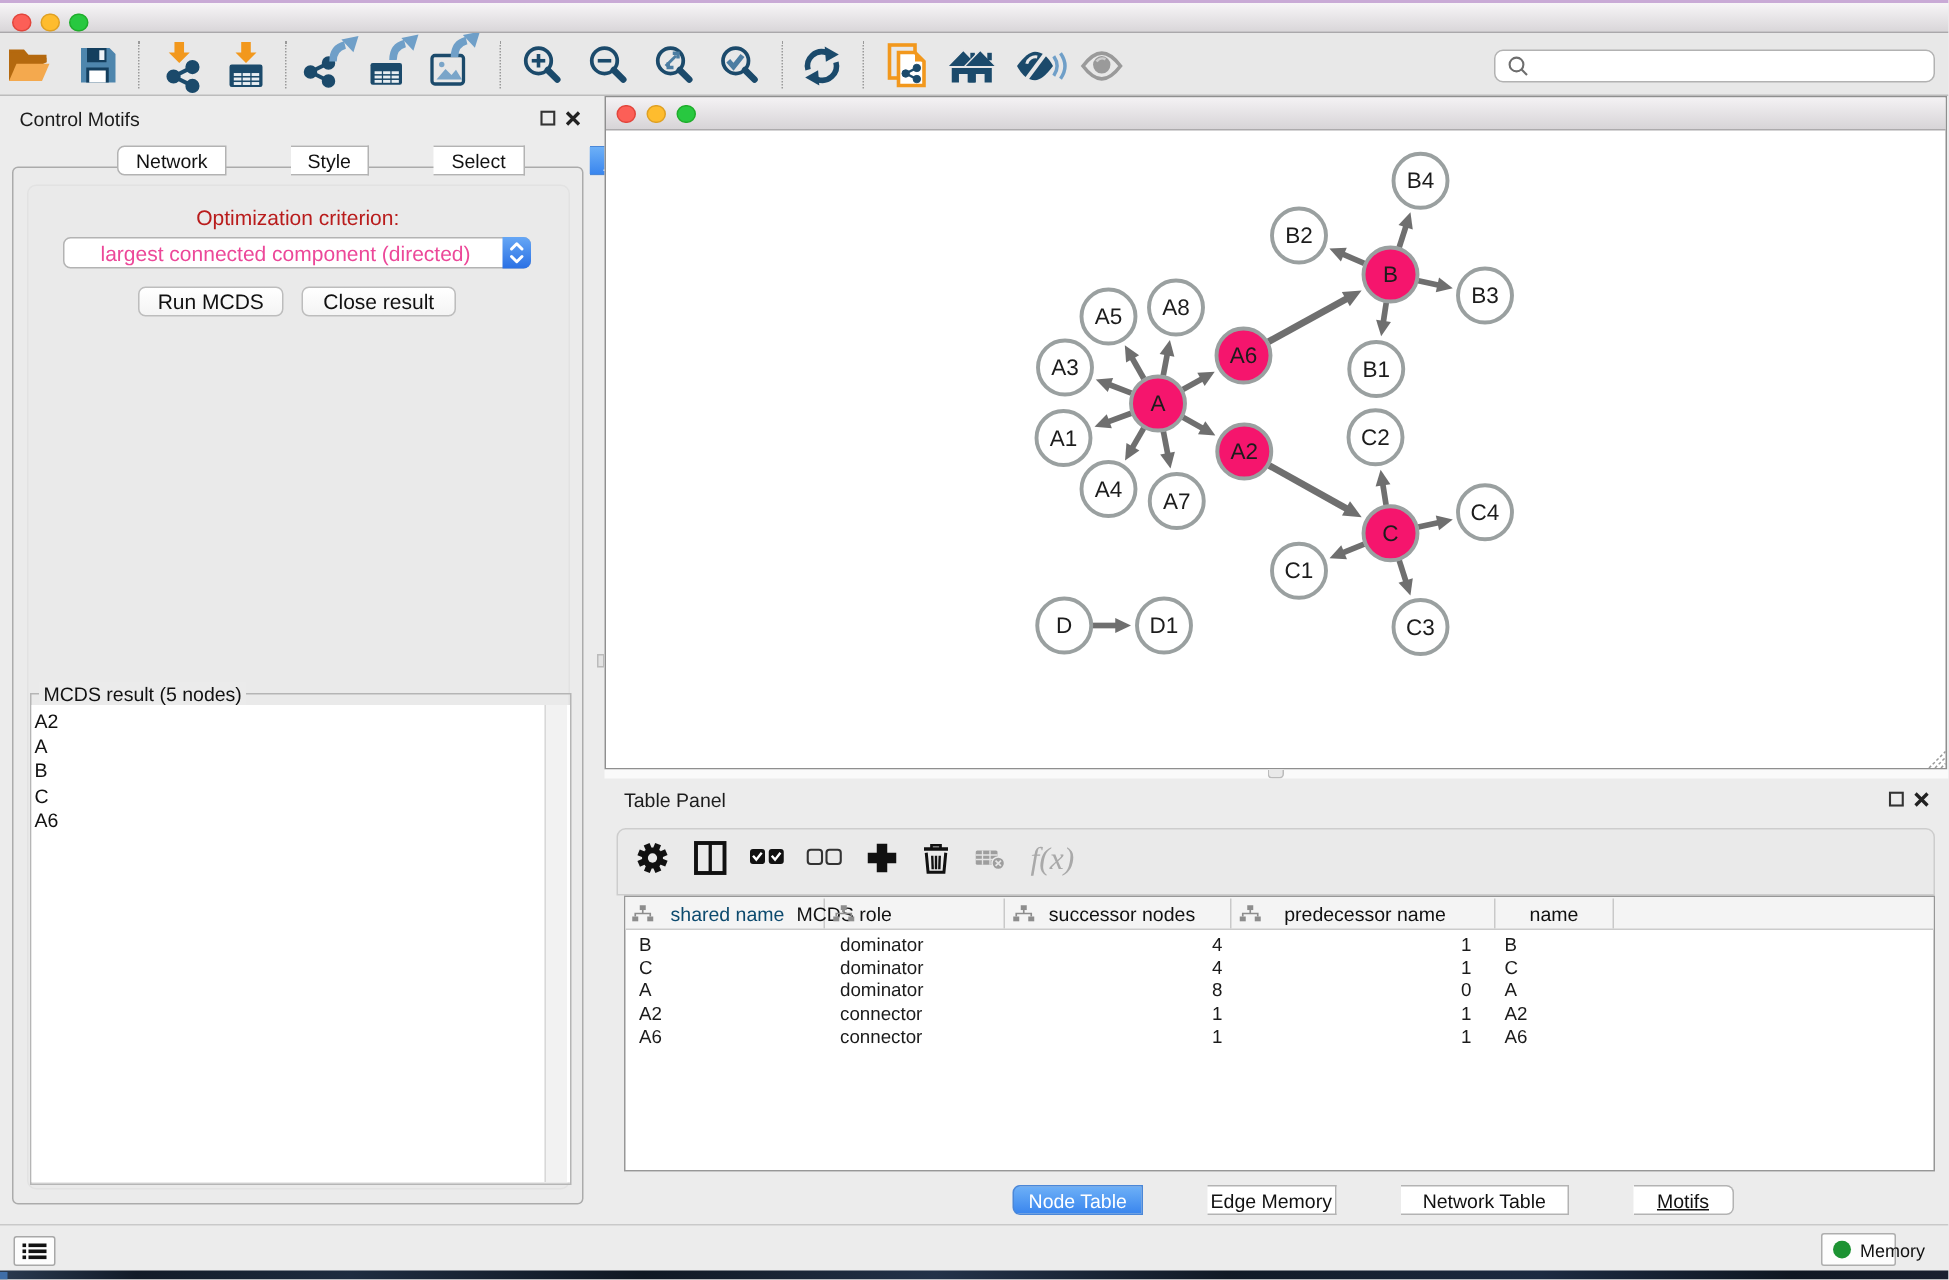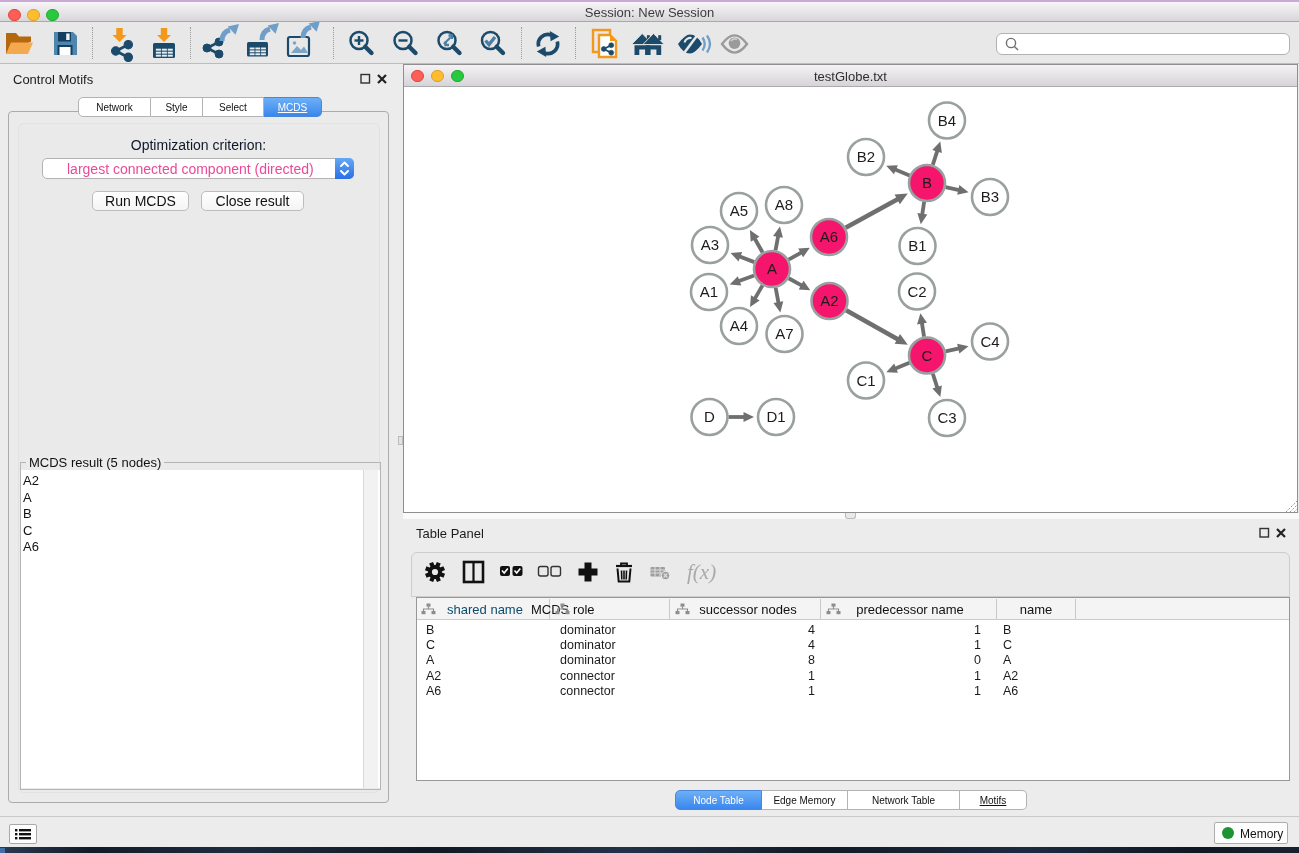--- a/index.html
+++ b/index.html
@@ -12,40 +12,39 @@
   #titlebar .t { position:absolute; left:0; right:0; top:3px; text-align:center;
     font-size:13px; color:#3c3c3c; }
   #toolbar { left:0; top:22px; width:1299px; height:42px; background:#e8e8e8;
     border-bottom:1px solid #bcbcbc; }
   .sep { position:absolute; top:5px; height:32px; width:0;
     border-left:1px dotted #9a9a9a; }
   #search { position:absolute; left:996px; top:11px; width:294px; height:22px;
     background:#fff; border:1px solid #b2b2b2; border-radius:6px; }
   .paneltitle { font-size:13px; color:#1c1c1c; }
   .winbar { background:linear-gradient(#f4f2f4,#d7d4d7); border-bottom:1px solid #acaaac; }
-  .tabseg { position:absolute; display:flex; height:20px; font-size:10px; }
+  .tabseg { position:absolute; display:flex; height:20px; font-size:13px;gap:43px; }
   .tabseg div { border:1px solid #b3b3b3; border-left:none; background:#fff;
     color:#111; text-align:center; line-height:19px; }
   .tabseg div:first-child { border-left:1px solid #b3b3b3; border-radius:5px 0 0 5px; }
   .tabseg div:last-child { border-radius:0 5px 5px 0;text-decoration:underline; }
   .tabseg div.sel { background:linear-gradient(#6db0f7,#3a86ee); color:#fff; border-color:#4a87d8; }
   .btn { position:absolute; background:linear-gradient(#ffffff,#f4f4f4);
     border:1px solid #bdbdbd; border-radius:5px; font-size:14px; color:#111;
     text-align:center; }
 </style>
 </head>
 <body>
 
 <div class="abs" style="left:0;top:0;width:1299px;height:2px;background:#c9aad6"></div>
 
 <div class="abs" id="titlebar">
   <div class="light" style="left:8px;background:#fc5f57;border:0.5px solid #e2453c"></div>
   <div class="light" style="left:27px;background:#febc2e;border:0.5px solid #dfa023"></div>
   <div class="light" style="left:46px;background:#28c840;border:0.5px solid #1ead2b"></div>
-  <div class="t">Session: New Session</div>
 </div>
 
 <div class="abs" id="toolbar">
   <div class="sep" style="left:92px"></div>
   <div class="sep" style="left:190px"></div>
   <div class="sep" style="left:333px"></div>
   <div class="sep" style="left:521px"></div>
   <div class="sep" style="left:575px"></div>
   <div id="icons">
       <svg width="780" height="42" style="position:absolute;left:0;top:0">
@@ -205,21 +204,21 @@
   <path d="M19,2 L27,10 M27,2 L19,10" stroke="#222" stroke-width="2.2"></path>
 </svg>
 <div class="abs" style="left:8px;top:111px;width:381px;height:692px;background:#ebebeb;border:1px solid #ababab;border-radius:4px"></div>
 <div class="abs" style="left:18px;top:123px;width:362px;height:670px;background:#eaeaea;border:1px solid #e2e2e2;border-radius:6px"></div>
 <div class="tabseg" style="left:78px;top:97px">
   <div style="width:73px">Network</div>
   <div style="width:52px">Style</div>
   <div style="width:61px">Select</div>
   <div class="sel" style="width:58px">MCDS</div>
 </div>
-<div class="abs" style="left:0px;top:137px;width:397px;text-align:center;font-size:14px;color:#0f172a">Optimization criterion:</div>
+<div class="abs" style="left:0px;top:137px;width:397px;text-align:center;font-size:14px;color:#b91c1c">Optimization criterion:</div>
 <div class="abs" style="left:42px;top:158px;width:312px;height:21px;background:#fff;border:1px solid #b3b3b3;border-radius:5px">
   <div style="position:absolute;left:24px;top:2px;font-size:14px;color:#ec4899">largest connected component (directed)</div>
   <div style="position:absolute;right:-1px;top:-1px;width:19px;height:21px;border-radius:0 5px 5px 0;background:linear-gradient(#66a7f5,#2a70e4)">
     <svg width="19" height="21">
       <path d="M6,8 L9.5,4.5 L13,8" fill="none" stroke="#fff" stroke-width="2" stroke-linecap="round" stroke-linejoin="round"></path>
       <path d="M6,13 L9.5,16.5 L13,13" fill="none" stroke="#fff" stroke-width="2" stroke-linecap="round" stroke-linejoin="round"></path>
     </svg>
   </div>
 </div>
 <div class="btn" style="left:92px;top:191px;width:97px;height:20px;line-height:19px">Run MCDS</div>
@@ -229,21 +228,20 @@
 <div class="abs" style="left:26px;top:455px;background:#ebebeb;padding:0 3px;font-size:13px;color:#111">MCDS result (5 nodes)</div>
 <div class="abs" style="left:21px;top:470px;width:359px;height:318px;background:#fff"></div>
 <div class="abs" style="left:363px;top:470px;width:15px;height:318px;background:#f2f2f2;border-left:1px solid #d8d8d8"></div>
 <div class="abs" style="left:23px;top:473px;font-size:13px;line-height:16.6px;color:#111">A2<br>A<br>B<br>C<br>A6</div>
 
 <div class="abs" style="left:403px;top:64px;width:895px;height:449px;background:#fff;border:1px solid #8f8f8f"></div>
 <div class="abs winbar" style="left:404px;top:65px;width:893px;height:22px">
   <div class="light" style="left:7px;top:4.5px;background:#fc5f57;border:0.5px solid #e2453c"></div>
   <div class="light" style="left:27px;top:4.5px;background:#febc2e;border:0.5px solid #dfa023"></div>
   <div class="light" style="left:47px;top:4.5px;background:#28c840;border:0.5px solid #1ead2b"></div>
-  <div style="position:absolute;left:0;right:0;top:4px;text-align:center;font-size:13px;color:#2e2e2e">testGlobe.txt</div>
 </div>
 <svg class="abs" width="14" height="14" style="left:1284px;top:499px">
   <g stroke="#999" stroke-width="1" stroke-dasharray="2 1.5">
     <line x1="2" y1="13" x2="13" y2="2"></line>
     <line x1="6" y1="13" x2="13" y2="6"></line>
     <line x1="10" y1="13" x2="13" y2="10"></line>
   </g>
 </svg>
 
 <svg class="abs" id="graph" width="895" height="426" viewBox="403 87 895 426" style="left:403px;top:87px">
@@ -484,20 +482,20 @@
     <g fill="#111">
       <rect x="5" y="4" width="2.4" height="2.4"></rect>
         <rect x="9" y="4" width="12" height="2.4"></rect>
       <rect x="5" y="8" width="2.4" height="2.4"></rect>
         <rect x="9" y="8" width="12" height="2.4"></rect>
       <rect x="5" y="12" width="2.4" height="2.4"></rect>
         <rect x="9" y="12" width="12" height="2.4"></rect>
     </g>
   </svg>
 </div>
-<div class="abs" style="left:1214px;top:822px;width:74px;height:22px;background:#fdfdfd;border:1px solid #adadad;border-radius:2px">
+<div class="abs" style="left:1214px;top:822px;width:50px;height:22px;background:#fdfdfd;border:1px solid #adadad;border-radius:2px">
   <svg width="16" height="16" style="position:absolute;left:7px;top:4px">
       <circle cx="6" cy="6" r="6" fill="#1d9333"></circle>
     </svg>
   <div style="position:absolute;left:25px;top:4px;font-size:12px;color:#111">Memory</div>
 </div>
 <div class="abs" style="left:0;top:847px;width:1299px;height:6px;background:linear-gradient(90deg,#2a3a50 0%,#121b28 7%,#1e2c40 18%,#101823 33%,#233249 48%,#111a26 63%,#1c2a41 79%,#0f1722 92%,#1a2030 100%)"></div>
 <div class="abs" style="left:0;top:848px;width:5px;height:5px;background:#3f6ea8"></div>
 
 </body></html>

